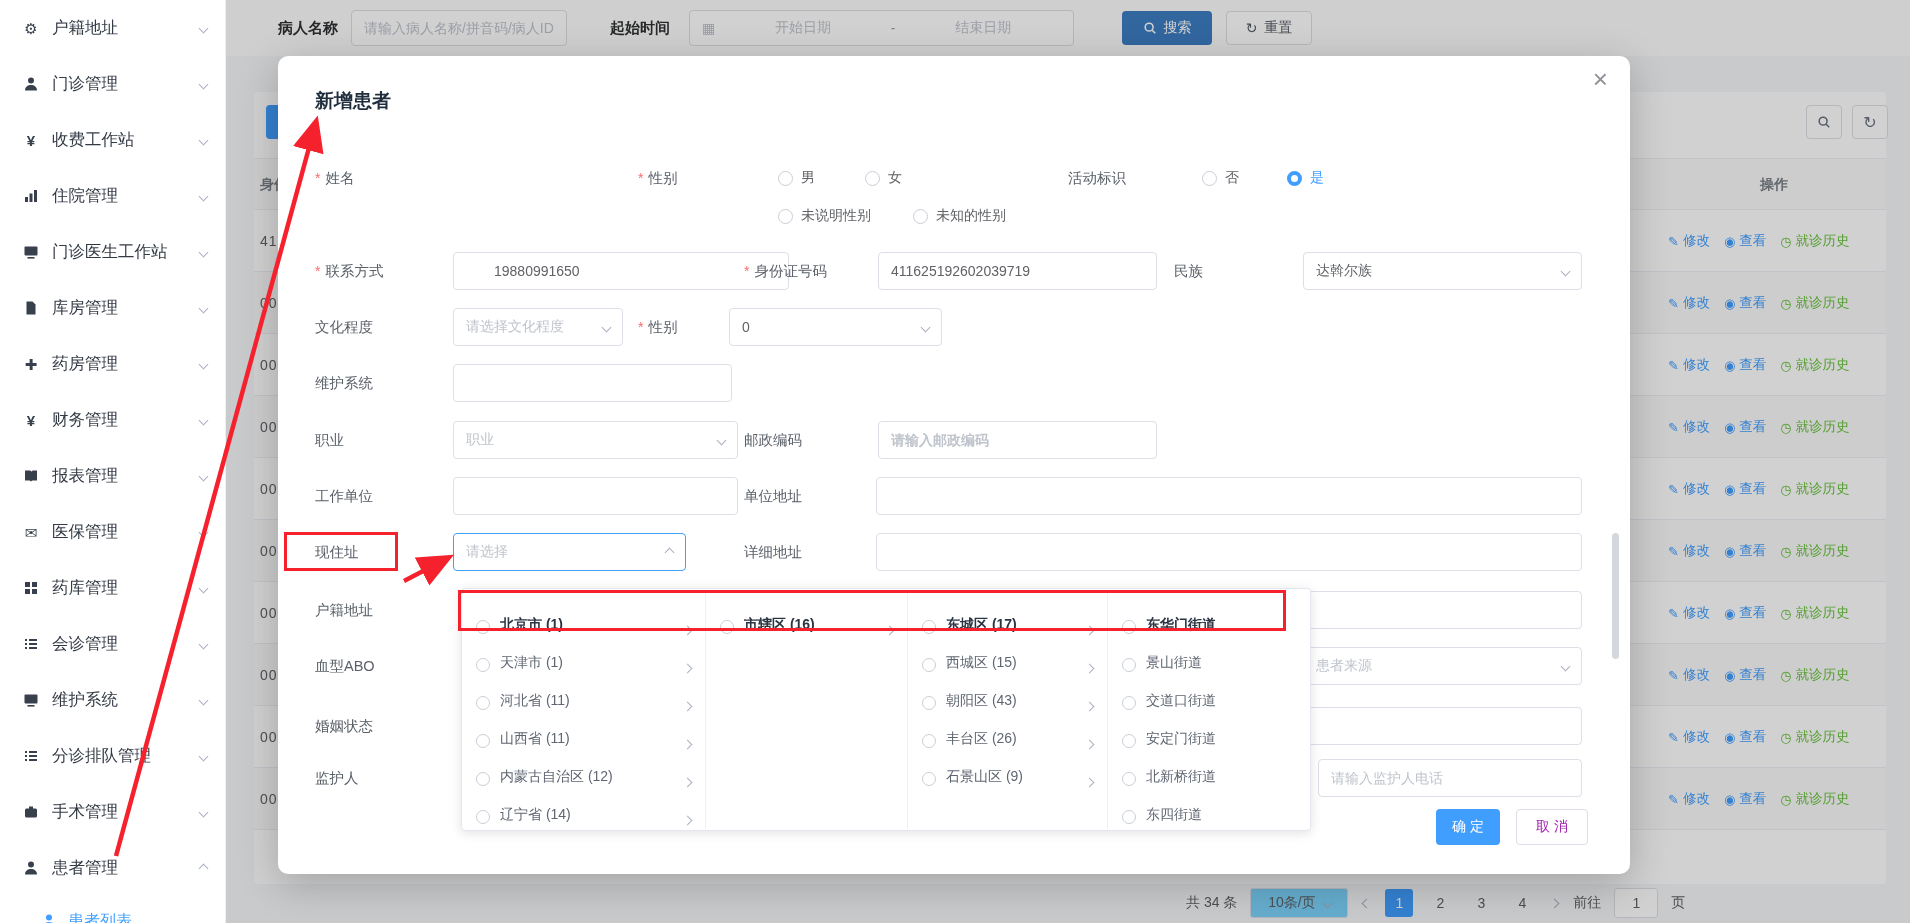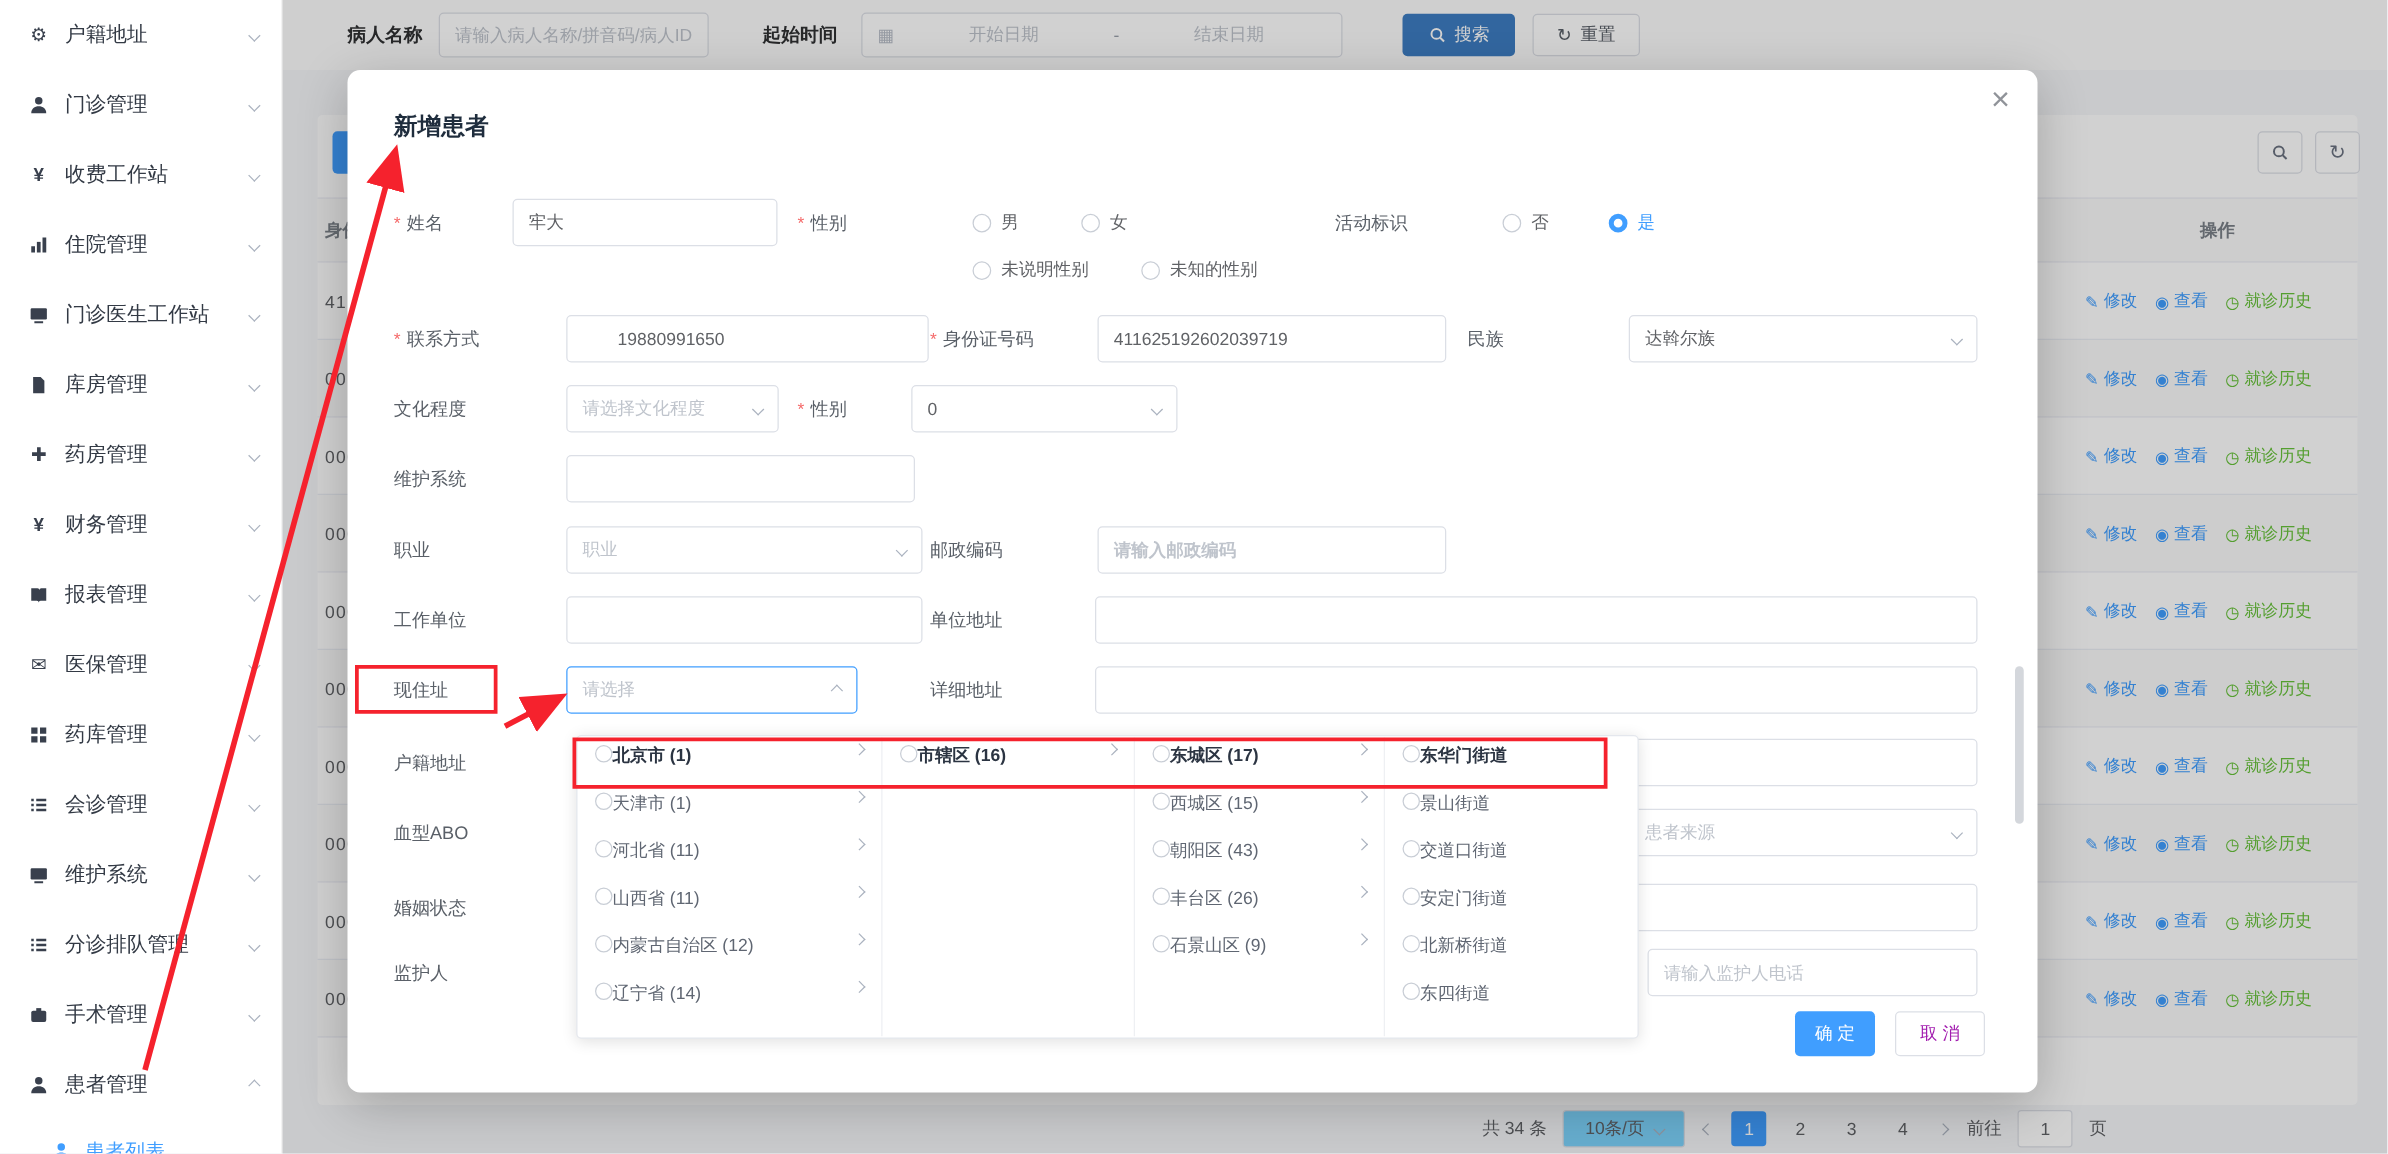--- a/index.html
+++ b/index.html
@@ -84,21 +84,21 @@
   .radio.on{color:#409EFF}
   .mbtn{position:absolute;height:36px;border-radius:4px;display:flex;align-items:center;justify-content:center;font-size:14px;cursor:pointer;white-space:nowrap}
   #confirm-btn{left:1158px;top:753px;width:64px;background:#409EFF;color:#fff;border:none}
   #cancel-btn{left:1238px;top:753px;width:72px;background:#fff;color:#a21caf;border:1px solid #dcdfe6}
   #modal-scrollbar{position:absolute;left:1334px;top:477px;width:7px;height:126px;border-radius:4px;background:#d4d7dc}
 
   
   #cascader{position:absolute;left:461px;top:588px;width:850px;height:243px;background:#fff;border:1px solid #e4e7ed;border-radius:4px;box-shadow:0 2px 12px rgba(0,0,0,0.12);z-index:30}
   .cas-col{position:absolute;top:1px;bottom:1px;border-right:1px solid #eef0f3;padding-top:6px;overflow:hidden}
   .cas-col.last{border-right:none}
-  .cas-item{height:38px;display:flex;align-items:flex-start;padding:0 14px;gap:0;font-size:14px;color:#5f6672;cursor:pointer}
+  .cas-item{height:38px;display:flex;align-items:flex-end;padding:0 14px;gap:10px;font-size:14px;color:#5f6672;cursor:pointer}
   .cas-item .chv{margin-left:auto}
   .cas-item.sel{font-weight:700;color:#2b3442}
   .cas-radio{width:14px;height:14px;border-radius:50%;border:1px solid #c9ced6;background:#fff;flex:0 0 14px}
 
   
   .anno-box{position:absolute;border:3px solid #F5222D;z-index:40;pointer-events:none}
   #anno-svg{position:absolute;left:0;top:0;width:1910px;height:923px;z-index:41;pointer-events:none}
 </style>
 </head>
 <body>
@@ -500,21 +500,20 @@
     <span>页</span>
   </div>
 
   <div id="overlay"></div>
 
   <div id="modal">
     <div id="modal-title">新增患者</div>
     <div id="modal-close">×</div>
 
     <span class="lbl req" style="left:37px;top:103px">姓名</span>
-    <input class="fld" style="left: 132px; top: 103px; width: 212px;" readonly="" value="牢大">
     <span class="lbl req" style="left:360px;top:103px">性别</span>
     <div class="rgroup" style="left:500px;top:103px;gap:50px">
       <span class="radio">
           <span class="rdot"></span>
           <span>男</span>
         </span>
       <span class="radio">
           <span class="rdot"></span>
           <span>女</span>
         </span>
@@ -535,21 +534,21 @@
           <span class="rdot"></span>
           <span>未说明性别</span>
         </span>
       <span class="radio">
           <span class="rdot"></span>
           <span>未知的性别</span>
         </span>
     </div>
 
     <span class="lbl req" style="left:37px;top:196px">联系方式</span>
-    <input class="fld" style="left: 175px; top: 196px; width: 290px; padding-left: 40px;" readonly="" value="19880991650">
+    <input class="fld" style="left: 175px; top: 196px; width: 336px; padding-left: 40px;" readonly="" value="19880991650">
     <span class="lbl req" style="left:466px;top:196px">身份证号码</span>
     <input class="fld" style="left: 600px; top: 196px; width: 279px;" readonly="" value="411625192602039719">
     <span class="lbl" style="left:896px;top:196px">民族</span>
     <div class="fld" style="left:1025px;top:196px;width:279px">
       <span>达斡尔族</span>
       <span class="chv down sm"></span>
     </div>
 
     <span class="lbl" style="left:37px;top:252px">文化程度</span>
     <div class="fld" style="left:175px;top:252px;width:170px">

